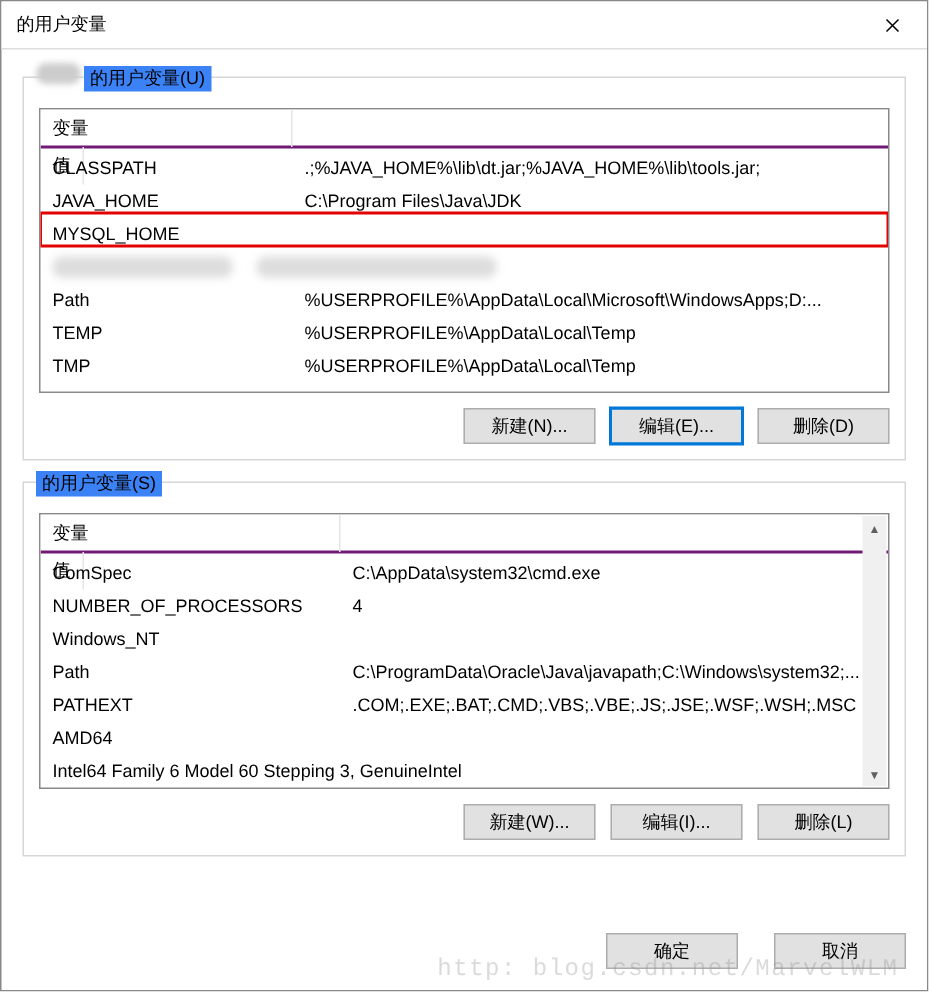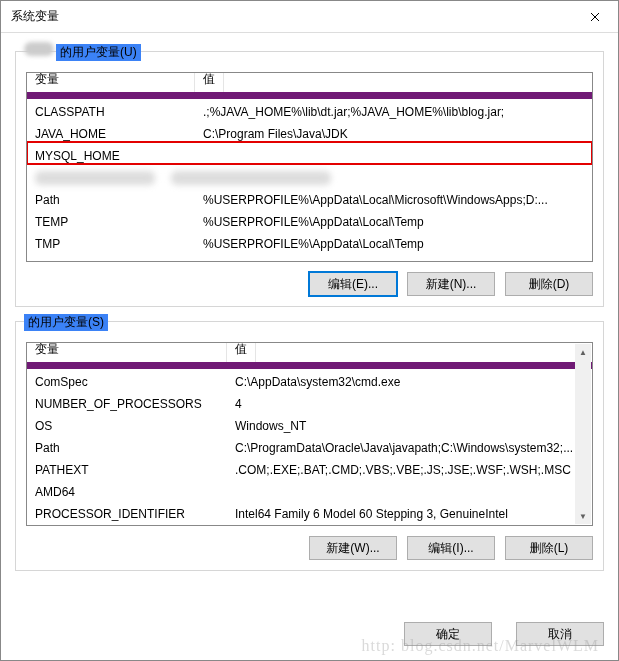--- a/index.html
+++ b/index.html
@@ -7,48 +7,48 @@
     .dialog { border: 1px solid #888; background: #fff; width: 619px; height: 661px; display: flex; flex-direction: column; }
     .titlebar { display: flex; align-items: center; justify-content: space-between; height: 32px; padding: 0 0 0 10px; border-bottom: 1px solid #ddd; background: #fff; }
     .title-text { font-size: 12px; color: #000; }
     .close-btn { width: 46px; height: 32px; display: flex; align-items: center; justify-content: center; cursor: pointer; }
     .close-btn svg { width: 10px; height: 10px; }
     .content { padding: 12px 14px 14px 14px; flex: 1; display: flex; flex-direction: column; }
     .group { border: 1px solid #d6d6d6; margin-bottom: 14px; position: relative; padding: 20px 10px 10px 10px; }
     .group-label { position: absolute; top: -8px; left: 8px; background: #3b82f6; padding: 0 4px; font-size: 12px; }
     .blurred { position: absolute; top: -10px; left: 8px; width: 30px; height: 14px; background: #ccc; border-radius: 8px; filter: blur(2px); }
     .table-wrap { border: 1px solid #888; background: #fff; position: relative; }
-    .table-head { display: flex; border-bottom: 7px solid #701a75; background: #fff; height: 26px; align-items: flex-end; }
+    .table-head { display: flex; border-bottom: 2px solid #701a75; background: #fff; height: 26px; align-items: flex-start; flex-direction: column; }
     .th { padding: 4px 8px; font-size: 12px; border-right: 1px solid #e5e5e5; }
     .th1 { width: 168px; }
     .th1b { width: 200px; }
     .tbody { padding-bottom: 4px; }
     .row { display: flex; align-items: flex-end; height: 22px; }
     .cell { padding: 2px 8px; font-size: 12px; white-space: nowrap; overflow: hidden; }
     .cell1 { width: 168px; }
     .cell1b { width: 200px; }
     .cell2 { flex: 1; }
     .highlight-box { border: 2px solid #e30000; position: absolute; pointer-events: none; }
     .blur-row { filter: blur(3px); opacity: 0.5; }
     .blur-block { width: 120px; height: 14px; background: #bbb; border-radius: 6px; margin: 2px 8px; }
     .btn-row { display: flex; justify-content: flex-end; gap: 10px; padding-top: 10px; }
     .btn { min-width: 88px; height: 24px; border: 1px solid #adadad; background: #e1e1e1; font-size: 12px; cursor: pointer; padding: 0 10px; }
     .btn:focus, .btn.focus { outline: 2px solid #0078d7; outline-offset: -1px; border-color: #0078d7; }
     .scrollbar { position: absolute; right: 1px; top: 1px; bottom: 1px; width: 16px; background: #f0f0f0; display: flex; flex-direction: column; }
     .sb-arrow { height: 16px; display: flex; align-items: center; justify-content: center; color: #606060; font-size: 8px; }
     .sb-track { flex: 1; }
     .footer { display: flex; justify-content: flex-end; gap: 24px; padding: 0 14px 14px 0; }
-    .watermark { position: absolute; bottom: 6px; right: 20px; color: rgba(150,150,150,0.35); font-size: 16px; font-family: Liberation Serif, serif; letter-spacing: 1px; }
+    .watermark { position: absolute; bottom: 6px; right: 20px; color: rgba(150,150,150,0.35); font-size: 16px; font-family: Liberation Mono, monospace; letter-spacing: 1px; }
   </style>
 </head>
 <body>
 
 <div class="dialog">
   <div class="titlebar">
-    <span class="title-text">系统变量</span>
+    <span class="title-text">的用户变量</span>
     <div class="close-btn">
       <svg viewBox="0 0 10 10">
           <path d="M1 1 L9 9 M9 1 L1 9" stroke="#000" stroke-width="1" fill="none"></path>
         </svg>
     </div>
   </div>
 
   <div class="content">
 
     <div class="group" style="margin-top:6px;">
@@ -58,21 +58,21 @@
       </div>
 
       <div class="table-wrap" style="height:190px; overflow:hidden;">
         <div class="table-head">
           <div class="th th1">变量</div>
           <div class="th">值</div>
         </div>
         <div class="tbody">
           <div class="row">
             <div class="cell cell1">CLASSPATH</div>
-            <div class="cell cell2">.;%JAVA_HOME%\lib\dt.jar;%JAVA_HOME%\lib\blog.jar;</div>
+            <div class="cell cell2">.;%JAVA_HOME%\lib\dt.jar;%JAVA_HOME%\lib\tools.jar;</div>
           </div>
           <div class="row">
             <div class="cell cell1">JAVA_HOME</div>
             <div class="cell cell2">C:\Program Files\Java\JDK</div>
           </div>
           <div class="row">
             <div class="cell cell1">MYSQL_HOME</div>
           </div>
           <div class="row blur-row">
             <div class="blur-block"></div>
@@ -88,22 +88,22 @@
           </div>
           <div class="row">
             <div class="cell cell1">TMP</div>
             <div class="cell cell2">%USERPROFILE%\AppData\Local\Temp</div>
           </div>
         </div>
         <div class="highlight-box" style="left:-1px; right:-1px; top:68px; height:24px;"></div>
       </div>
 
       <div class="btn-row">
+        <button class="btn">新建(N)...</button>
         <button class="btn focus">编辑(E)...</button>
-        <button class="btn">新建(N)...</button>
         <button class="btn">删除(D)</button>
       </div>
     </div>
 
     <div class="group">
       <div class="group-label">的用户变量(S)</div>
 
       <div class="table-wrap" style="height:184px; overflow:hidden;">
         <div class="table-head">
           <div class="th th1b">变量</div>
@@ -112,36 +112,34 @@
         <div class="tbody">
           <div class="row">
             <div class="cell cell1b">ComSpec</div>
             <div class="cell cell2">C:\AppData\system32\cmd.exe</div>
           </div>
           <div class="row">
             <div class="cell cell1b">NUMBER_OF_PROCESSORS</div>
             <div class="cell cell2">4</div>
           </div>
           <div class="row">
-            <div class="cell cell1b">OS</div>
             <div class="cell cell2">Windows_NT</div>
           </div>
           <div class="row">
             <div class="cell cell1b">Path</div>
             <div class="cell cell2">C:\ProgramData\Oracle\Java\javapath;C:\Windows\system32;...</div>
           </div>
           <div class="row">
             <div class="cell cell1b">PATHEXT</div>
             <div class="cell cell2">.COM;.EXE;.BAT;.CMD;.VBS;.VBE;.JS;.JSE;.WSF;.WSH;.MSC</div>
           </div>
           <div class="row">
             <div class="cell cell2">AMD64</div>
           </div>
           <div class="row">
-            <div class="cell cell1b">PROCESSOR_IDENTIFIER</div>
             <div class="cell cell2">Intel64 Family 6 Model 60 Stepping 3, GenuineIntel</div>
           </div>
         </div>
         <div class="scrollbar">
           <div class="sb-arrow">▲</div>
           <div class="sb-track"></div>
           <div class="sb-arrow">▼</div>
         </div>
       </div>
 

